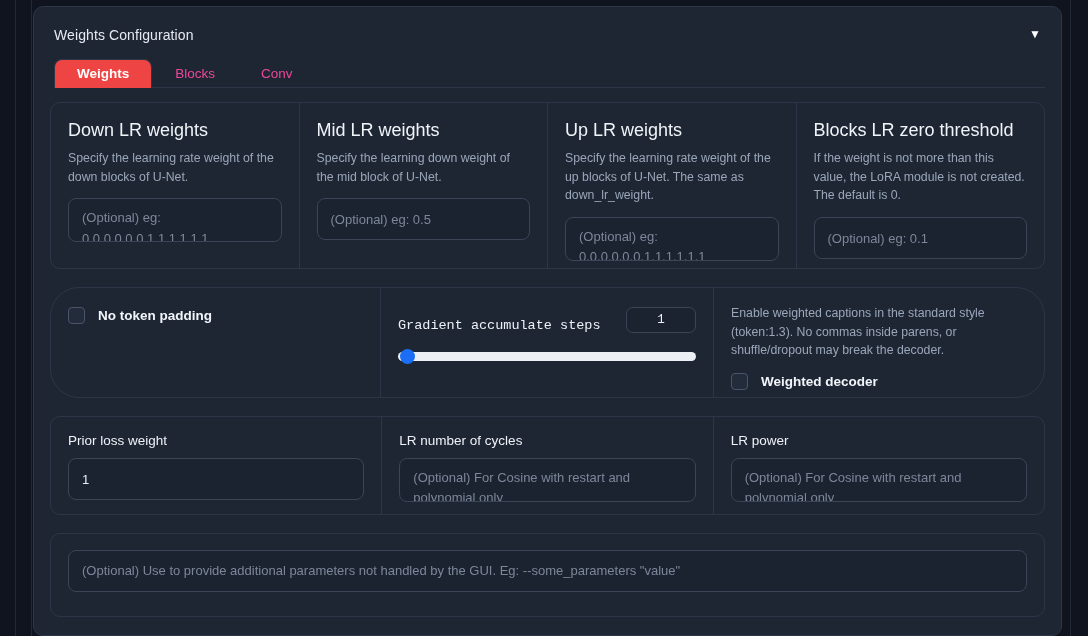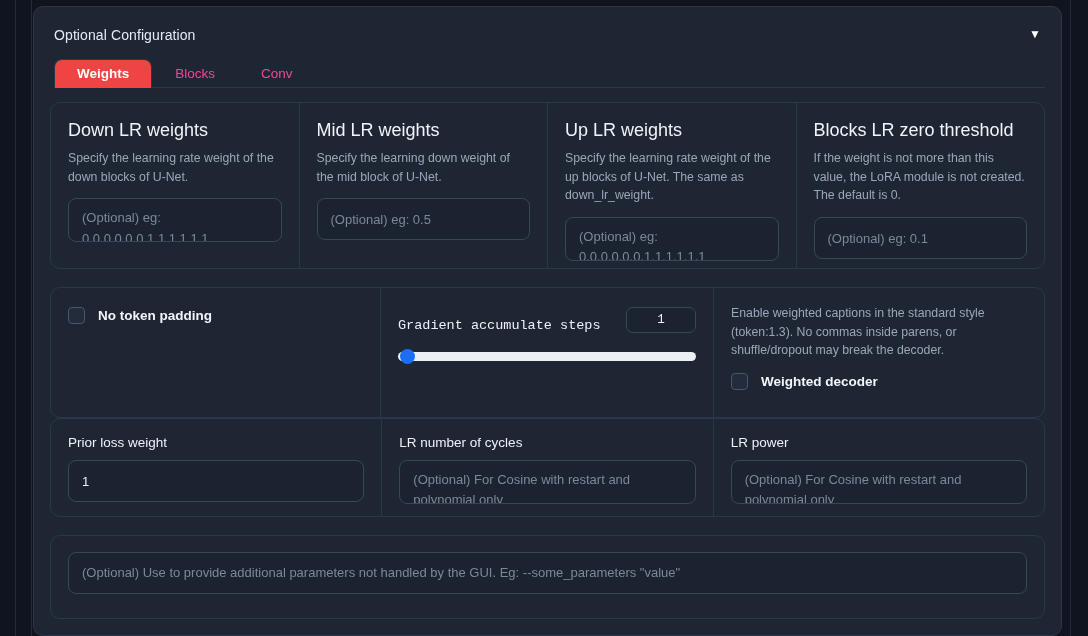--- a/index.html
+++ b/index.html
@@ -92,21 +92,21 @@
   .field.clip2 { height: 44px; padding-top: 9px; }
   .field.one   { height: 42px; display: flex; align-items: center; }
   .field.one .ph { line-height: 1; }
 
   .f-down { margin-top: 12px; }
   .f-mid  { margin-top: 12px; }
   .f-up   { margin-top: 12px; }
   .f-thr  { margin-top: 12px; }
 
   
-  .row2 { display: flex; margin-top: 18px; height: 131px; }
+  .row2 { display: flex; margin-top: 18px; height: 111px; border-radius: 29px; }
   .r2a { flex: 0 0 330px; border-right: 1px solid #2c3648; padding: 19px 17px; }
   .r2b { flex: 1 1 0; border-right: 1px solid #2c3648; padding: 19px 17px; }
   .r2c { flex: 0 0 330px; padding: 16px 17px; }
 
   .chk-row { display: flex; align-items: center; gap: 13px; cursor: pointer; }
   .chk {
     width: 17px; height: 17px; border-radius: 4px;
     border: 1px solid #4a5costream; border: 1px solid #4a556b;
     background: #232c3b; flex: 0 0 auto;
   }
@@ -128,42 +128,42 @@
   .thumb {
     position: absolute; left: 2px; top: 0;
     width: 15px; height: 15px; border-radius: 50%;
     background: #1b6ef3; cursor: pointer;
   }
 
   .wc-desc { font-size: 12.3px; color: #9aa6b9; line-height: 1.52; }
   .wc-chk { margin-top: 13px; }
 
   
-  .row3 { display: flex; height: 99px; }
+  .row3 { display: flex; margin-top: 18px; height: 99px; }
   .r3cell { flex: 1 1 0; padding: 16px 17px 0 17px; border-right: 1px solid #2c3648; overflow: hidden; }
   .r3cell:last-child { border-right: none; }
   .r3-title { font-size: 13.5px; color: #eef1f7; margin-bottom: 10px; }
   .r3-field { height: 42px; }
 
   
   .row4 { margin-top: 18px; height: 84px; padding: 16px 17px 0 17px; }
   .r4-title { font-size: 13.5px; color: #eef1f7; font-weight: 700; margin-bottom: 10px; }
   .r4-field { height: 42px; display: flex; align-items: center; }
 </style>
 </head>
 <body>
 
 <div class="rail r1"></div>
 <div class="rail r2"></div>
 <div class="rail r3"></div>
 
 <div class="panel">
 
   <div class="panel-header">
-    <div class="panel-title">Optional Configuration</div>
+    <div class="panel-title">Weights Configuration</div>
     <div class="caret">▼</div>
   </div>
 
   <div class="tabs">
     <div class="tab active">Weights</div>
     <div class="tab">Blocks</div>
     <div class="tab">Conv</div>
   </div>
 
   <div class="group row1">

